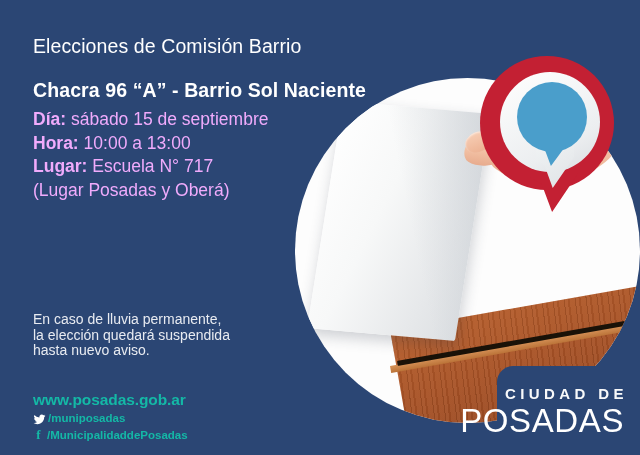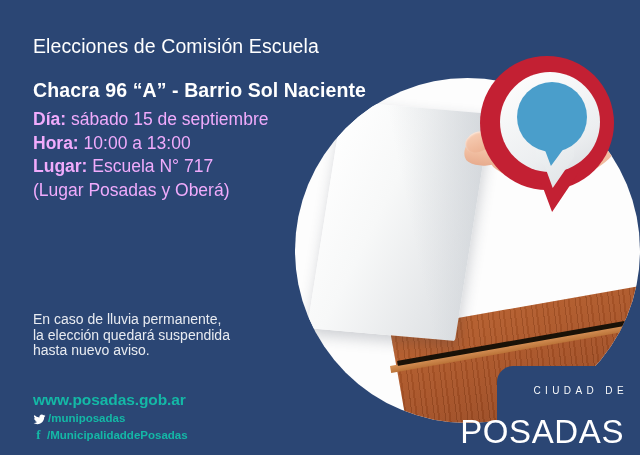--- a/index.html
+++ b/index.html
@@ -244,32 +244,32 @@
   }
 
   .brand {
     position: absolute;
     right: 16px;
     top: 385px;
     text-align: right;
     color: #ffffff;
   }
   .brand .kicker {
-    font-size: 10px;
-    font-weight: 400;
+    font-size: 15px;
+    font-weight: 700;
     letter-spacing: 4.4px;
     margin-right: -4px;
     opacity: 0.97;
   }
   .brand .name {
     font-size: 33px;
     font-weight: 300;
     letter-spacing: 0.6px;
     line-height: 36px;
-    margin-top: 18px;
+    margin-top: 1px;
   }
 </style>
 </head>
 <body>
 
 <div id="poster">
 
   <div class="photo-circle">
     <div class="wood-box"></div>
     <div class="wood-edge"></div>
@@ -289,21 +289,21 @@
   <div class="pin-mark">
     <div class="bub bub-red"></div>
     <div class="bub-tail tail-red"></div>
     <div class="bub bub-white"></div>
     <div class="bub-tail tail-white"></div>
     <div class="bub bub-blue"></div>
     <div class="bub-tail tail-blue"></div>
   </div>
 
   <div class="headline">
-    <div class="line1">Elecciones de Comisión Escuela</div>
+    <div class="line1">Elecciones de Comisión Barrio</div>
     <div class="line2">Chacra 96 “A” - Barrio Sol Naciente</div>
   </div>
 
   <div class="details">
     <div class="row">
       <b>Día:</b>
       <span>sábado 15 de septiembre</span>
     </div>
     <div class="row">
       <b>Hora:</b>

